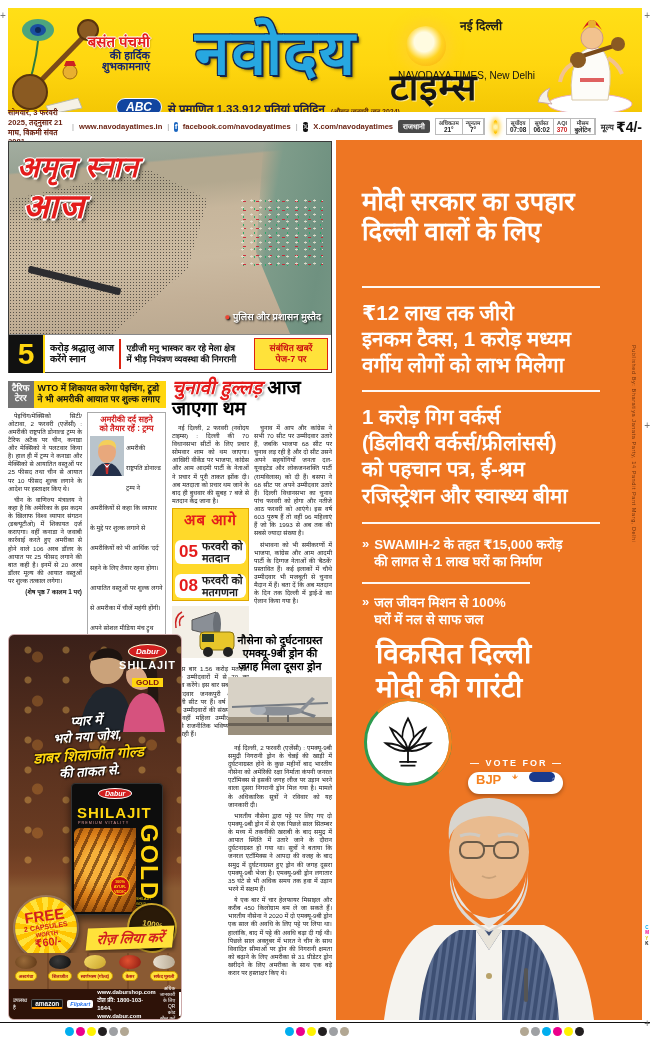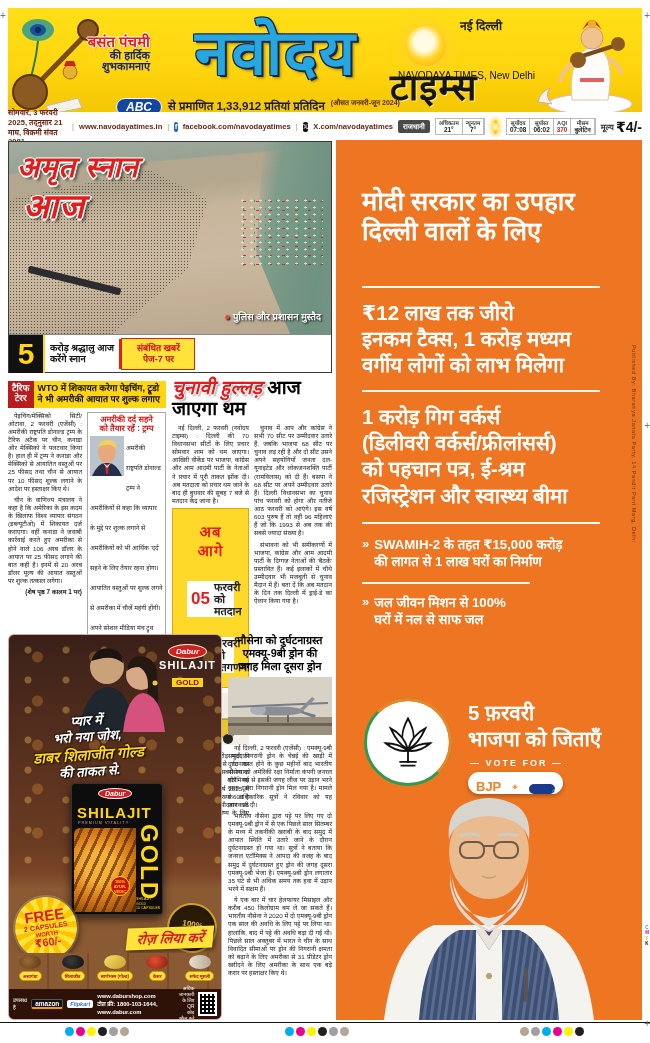--- a/index.html
+++ b/index.html
@@ -18,21 +18,21 @@
   .np-title { left:128px; top:0px; width:280px; text-align:center;
     font-size:62px; font-weight:bold; color:#27a7e0; letter-spacing:2px;
     text-shadow:2px 2px 0 #12264f,-1px -1px 0 #12264f,1px -1px 0 #12264f,-1px 1px 0 #12264f,3px 3px 3px rgba(0,0,0,.4); }
   .np-sub { left:382px; top:52px; width:160px; font-size:37px; font-weight:bold; color:#151515;
     letter-spacing:1px; text-shadow:1px 1px 0 rgba(255,255,255,.6); }
   .np-city { left:452px; top:9px; font-size:12px; font-weight:bold; color:#1a1a1a; }
   .np-eng { left:390px; top:62px; font-size:10px; font-weight:normal; color:#111; }
   .sun { left:398px; top:18px; width:40px; height:40px; border-radius:50%;
     background:radial-gradient(circle at 45% 40%, #fffbe0 0 30%, #ffd321 55%, #f7a708 100%);
     box-shadow:0 0 12px 6px rgba(255,210,40,.8); }
-  .abc-row { left:108px; top:90px; display:flex; align-items:flex-start; gap:6px; }
+  .abc-row { left:108px; top:90px; display:flex; align-items:flex-end; gap:6px; }
   .abc-badge { background:#1246a0; color:#fff; font-weight:bold; font-style:italic;
     font-size:12px; padding:1px 9px; border-radius:9px; border:1px solid #fff; }
   .abc-text { font-size:11.5px; font-weight:bold; color:#1c1c46; }
   .abc-note { font-size:7px; font-weight:bold; color:#5c2a10; }
 
   
   .art-left { left:0; top:0; width:110px; height:104px; }
   .art-right { left:524px; top:0; width:110px; height:104px; }
 
   
@@ -86,47 +86,47 @@
   .red-div { width:2.5px; height:30px; background:#d21; }
   .detail-t { flex:1; font-size:8.6px; font-weight:bold; color:#111; line-height:1.2; padding:0 5px; }
   .related { width:74px; height:32px; background:#ffe23a; border:1.5px solid #d21; color:#c11;
     font-size:9px; font-weight:bold; display:flex; align-items:center; justify-content:center;
     text-align:center; line-height:1.15; margin-right:3px; }
 
   
   .art-col { line-height:1.25; }
   .t-head { font-size:16.5px; font-weight:bold; color:#101010; line-height:1.12; }
   .tag-row { display:flex; margin-top:3px; }
-  .tag-box { background:#b91c1c; color:#fff; font-size:9px; font-weight:bold; line-height:1.1;
+  .tag-box { background:#737373; color:#fff; font-size:9px; font-weight:bold; line-height:1.1;
     padding:3px 4px; text-align:center; }
   .subhead { background:#ffd60f; color:#111; font-size:9px; font-weight:bold; line-height:1.25;
     padding:2px 4px; flex:1; }
   .body-cols { display:flex; gap:5px; margin-top:4px; }
   .bt { font-size:6.25px; color:#1c1c1c; text-align:justify; line-height:1.3; }
   .bt p { margin-bottom:3px; text-indent:6px; }
   .cont { font-size:6.4px; font-weight:bold; text-align:right; }
   .trump-box { border:1px solid #aaa; padding:2px; }
   .tb-head { color:#d21f1f; font-size:8.2px; font-weight:bold; text-align:center; line-height:1.15; margin-bottom:2px; }
   .tb-photo { float:left; width:34px; height:40px; margin:1px 2px 1px 0; }
   .e-head { font-size:19px; font-weight:bold; line-height:1.1; }
   .e-red { color:#e41c1c; font-style:italic;
     text-shadow:1px 0 #fff,-1px 0 #fff,0 1px #fff,0 -1px #fff,2px 2px 2px rgba(0,0,0,.35); }
-  .ahead-box { background:#ffd92a; border:1px solid #e0a800; padding:14px; margin:3px 0; }
+  .ahead-box { background:#ffd92a; border:1px solid #e0a800; padding:2px; margin:3px 0; }
   .ahead-title { color:#e41c1c; font-size:15px; font-weight:bold; text-align:center; letter-spacing:1px; }
-  .ahead-item { display:flex; background:#fff; margin-top:20px; align-items:center; }
+  .ahead-item { display:flex; background:#fff; margin-top:10px; align-items:center;border-radius:6px; }
   .ahead-num { color:#e41c1c; font-size:17px; font-weight:bold; padding:1px 4px; }
   .ahead-txt { font-size:11px; font-weight:bold; color:#222; line-height:1.1; }
   .mega { width:100%; height:52px; margin:2px 0; }
 
   
   .d-head { font-size:10.8px; font-weight:bold; text-align:center; line-height:1.2; }
   .d-photo { width:100%; height:58px; margin:4px 0; }
 
   
-  .dabur { left:8px; top:634px; width:214px; height:386px; border-radius:6px; overflow:hidden;
+  .dabur { left:8px; top:634px; width:174px; height:386px; border-radius:6px; overflow:hidden;
     background:linear-gradient(180deg,#3a2019 0%,#57301e 30%,#6b3c22 55%,#7a4527 62%,#8a5a33 66%,#8a5a33 100%); border:1px solid #caa; }
   .bokeh { position:absolute; left:0; top:0; width:100%; height:60%;
     background-image:radial-gradient(circle,rgba(255,200,90,.35) 0 3px,transparent 4px),radial-gradient(circle,rgba(255,170,60,.25) 0 5px,transparent 6px);
     background-size:38px 30px,57px 44px; }
   .d-logo { position:absolute; right:5px; top:5px; text-align:center; }
   .d-logo .oval { background:#d21f1f; color:#fff; font-size:8px; font-weight:bold; font-style:italic;
     border-radius:50%; padding:2px 7px; border:1px solid #ffd; display:inline-block; }
   .d-logo .nm { color:#fff; font-size:11px; font-weight:bold; letter-spacing:1px; }
   .d-logo .gd { background:#ffd60f; color:#7a1010; font-size:8px; font-weight:bold; padding:0 4px; }
   .couple { position:absolute; left:30px; top:2px; width:160px; height:95px; }
@@ -201,21 +201,21 @@
   .o-sm { font-size:13.2px; line-height:1.3; display:flex; gap:5px; }
   .o-sm .bu { font-size:13px; }
   .o-slogan { position:absolute; left:40px; top:497px; font-size:28px; font-weight:bold; line-height:1.2; }
   .bjp-circle { position:absolute; left:28px; top:558px; width:88px; height:88px; border-radius:50%;
     background:#fff; border:3px solid #2e9b4f; display:flex; align-items:center; justify-content:center; }
   .bjp-circle:before { content:""; position:absolute; inset:-3px; border-radius:50%;
     border:3px solid transparent; border-top-color:#f58220; border-right-color:#f58220; }
   .o-date { position:absolute; left:132px; top:560px; font-size:20.5px; font-weight:bold; line-height:1.25; }
   .voterow { position:absolute; left:134px; top:618px; font-size:9px; font-weight:bold; letter-spacing:2px; }
   .vote-pill { position:absolute; left:132px; top:632px; background:#fff; border-radius:12px;
-    height:22px; display:flex; align-items:flex-end; gap:8px; padding:0 8px;
+    height:22px; display:flex; align-items:flex-start; gap:8px; padding:0 8px;
     box-shadow:0 2px 4px rgba(0,0,0,.3); }
   .vote-pill .b { color:#f58220; font-size:13px; font-weight:bold; }
   .evm { width:26px; height:10px; background:#1a3a8c; border-radius:5px; position:relative; }
   .evm:after { content:"☝"; position:absolute; right:-2px; top:2px; font-size:9px; color:#fff; }
   .modi { position:absolute; left:28px; top:640px; width:250px; height:240px; }
   .publisher { position:absolute; right:5px; top:205px; writing-mode:vertical-rl;
     font-size:5.5px; color:rgba(40,10,0,.65); letter-spacing:.6px; }
 
   
   .foot-rule { left:0; top:1022px; width:650px; height:1px; background:#111; }
@@ -314,20 +314,22 @@
     <div class="boats"></div>
     <div class="ph-h1">अमृत स्नान</div>
     <div class="ph-h2">आज</div>
     <div class="ph-cap"><span class="dot">● </span><span>पुलिस और प्रशासन मुस्तैद</span></div>
   </div>
   <div class="ph-strip">
     <div class="num5">5</div>
     <div class="stat-t preline">करोड़ श्रद्धालु आज
 करेंगे स्नान</div>
     <div class="red-div"></div>
+    <div class="detail-t preline">एडीजी मनु भास्कर कर रहे मेला क्षेत्र
+में भीड़ नियंत्रण व्यवस्था की निगरानी</div>
     <div class="related preline">संबंधित खबरें
 पेज-7 पर</div>
   </div>
 </div>
 
 <div class="abs art-col" style="left:8px; top:378px; width:158px;">
   <div class="tag-row">
     <div class="tag-box preline">टैरिफ
 टेरर</div>
     <div class="subhead">WTO में शिकायत करेगा पेइचिंग, ट्रूडो ने भी अमरीकी आयात पर शुल्क लगाए</div>
@@ -513,33 +515,33 @@
     <span class="bu">»</span>
       <span class="preline">SWAMIH-2 के तहत ₹15,000 करोड़
 की लागत से 1 लाख घरों का निर्माण</span>
   </div>
   <div class="o-div" style="top:442px; width:168px;"></div>
   <div class="o-b o-sm" style="top:454px;">
     <span class="bu">»</span>
       <span class="preline">जल जीवन मिशन से 100%
 घरों में नल से साफ जल</span>
   </div>
+  <div class="o-slogan preline">विकसित दिल्ली
+मोदी की गारंटी</div>
   <div class="bjp-circle">
     <svg width="62" height="62" viewBox="0 0 100 100">
       <path d="M50 12 C38 34 38 52 50 62 C62 52 62 34 50 12 Z" fill="#fff" stroke="#111" stroke-width="3"></path>
       <path d="M22 28 C30 46 38 56 50 62 C46 48 38 36 22 28 Z" fill="#fff" stroke="#111" stroke-width="3"></path>
       <path d="M78 28 C70 46 62 56 50 62 C54 48 62 36 78 28 Z" fill="#fff" stroke="#111" stroke-width="3"></path>
       <path d="M14 52 C26 62 38 66 50 64 C40 56 28 52 14 52 Z" fill="#fff" stroke="#111" stroke-width="3"></path>
       <path d="M86 52 C74 62 62 66 50 64 C60 56 72 52 86 52 Z" fill="#fff" stroke="#111" stroke-width="3"></path>
       <line x1="50" y1="64" x2="50" y2="84" stroke="#111" stroke-width="3"></line>
       <path d="M36 82 h28 M38 88 h24" stroke="#111" stroke-width="3"></path>
     </svg>
   </div>
-  <div class="o-date preline">5 फ़रवरी
-भाजपा को जिताएँ</div>
   <div class="voterow">— VOTE FOR —</div>
   <div class="vote-pill">
     <span class="b">BJP</span>
     <svg width="12" height="12" viewBox="0 0 100 100">
       <path d="M50 15 C40 35 40 52 50 60 C60 52 60 35 50 15Z M25 30 C32 46 40 55 50 60 C46 48 38 36 25 30Z M75 30 C68 46 60 55 50 60 C54 48 62 36 75 30Z" fill="#f58220"></path>
     </svg>
     <span class="evm"></span>
   </div>
   <svg class="modi" viewBox="0 0 250 240">
     <defs>

